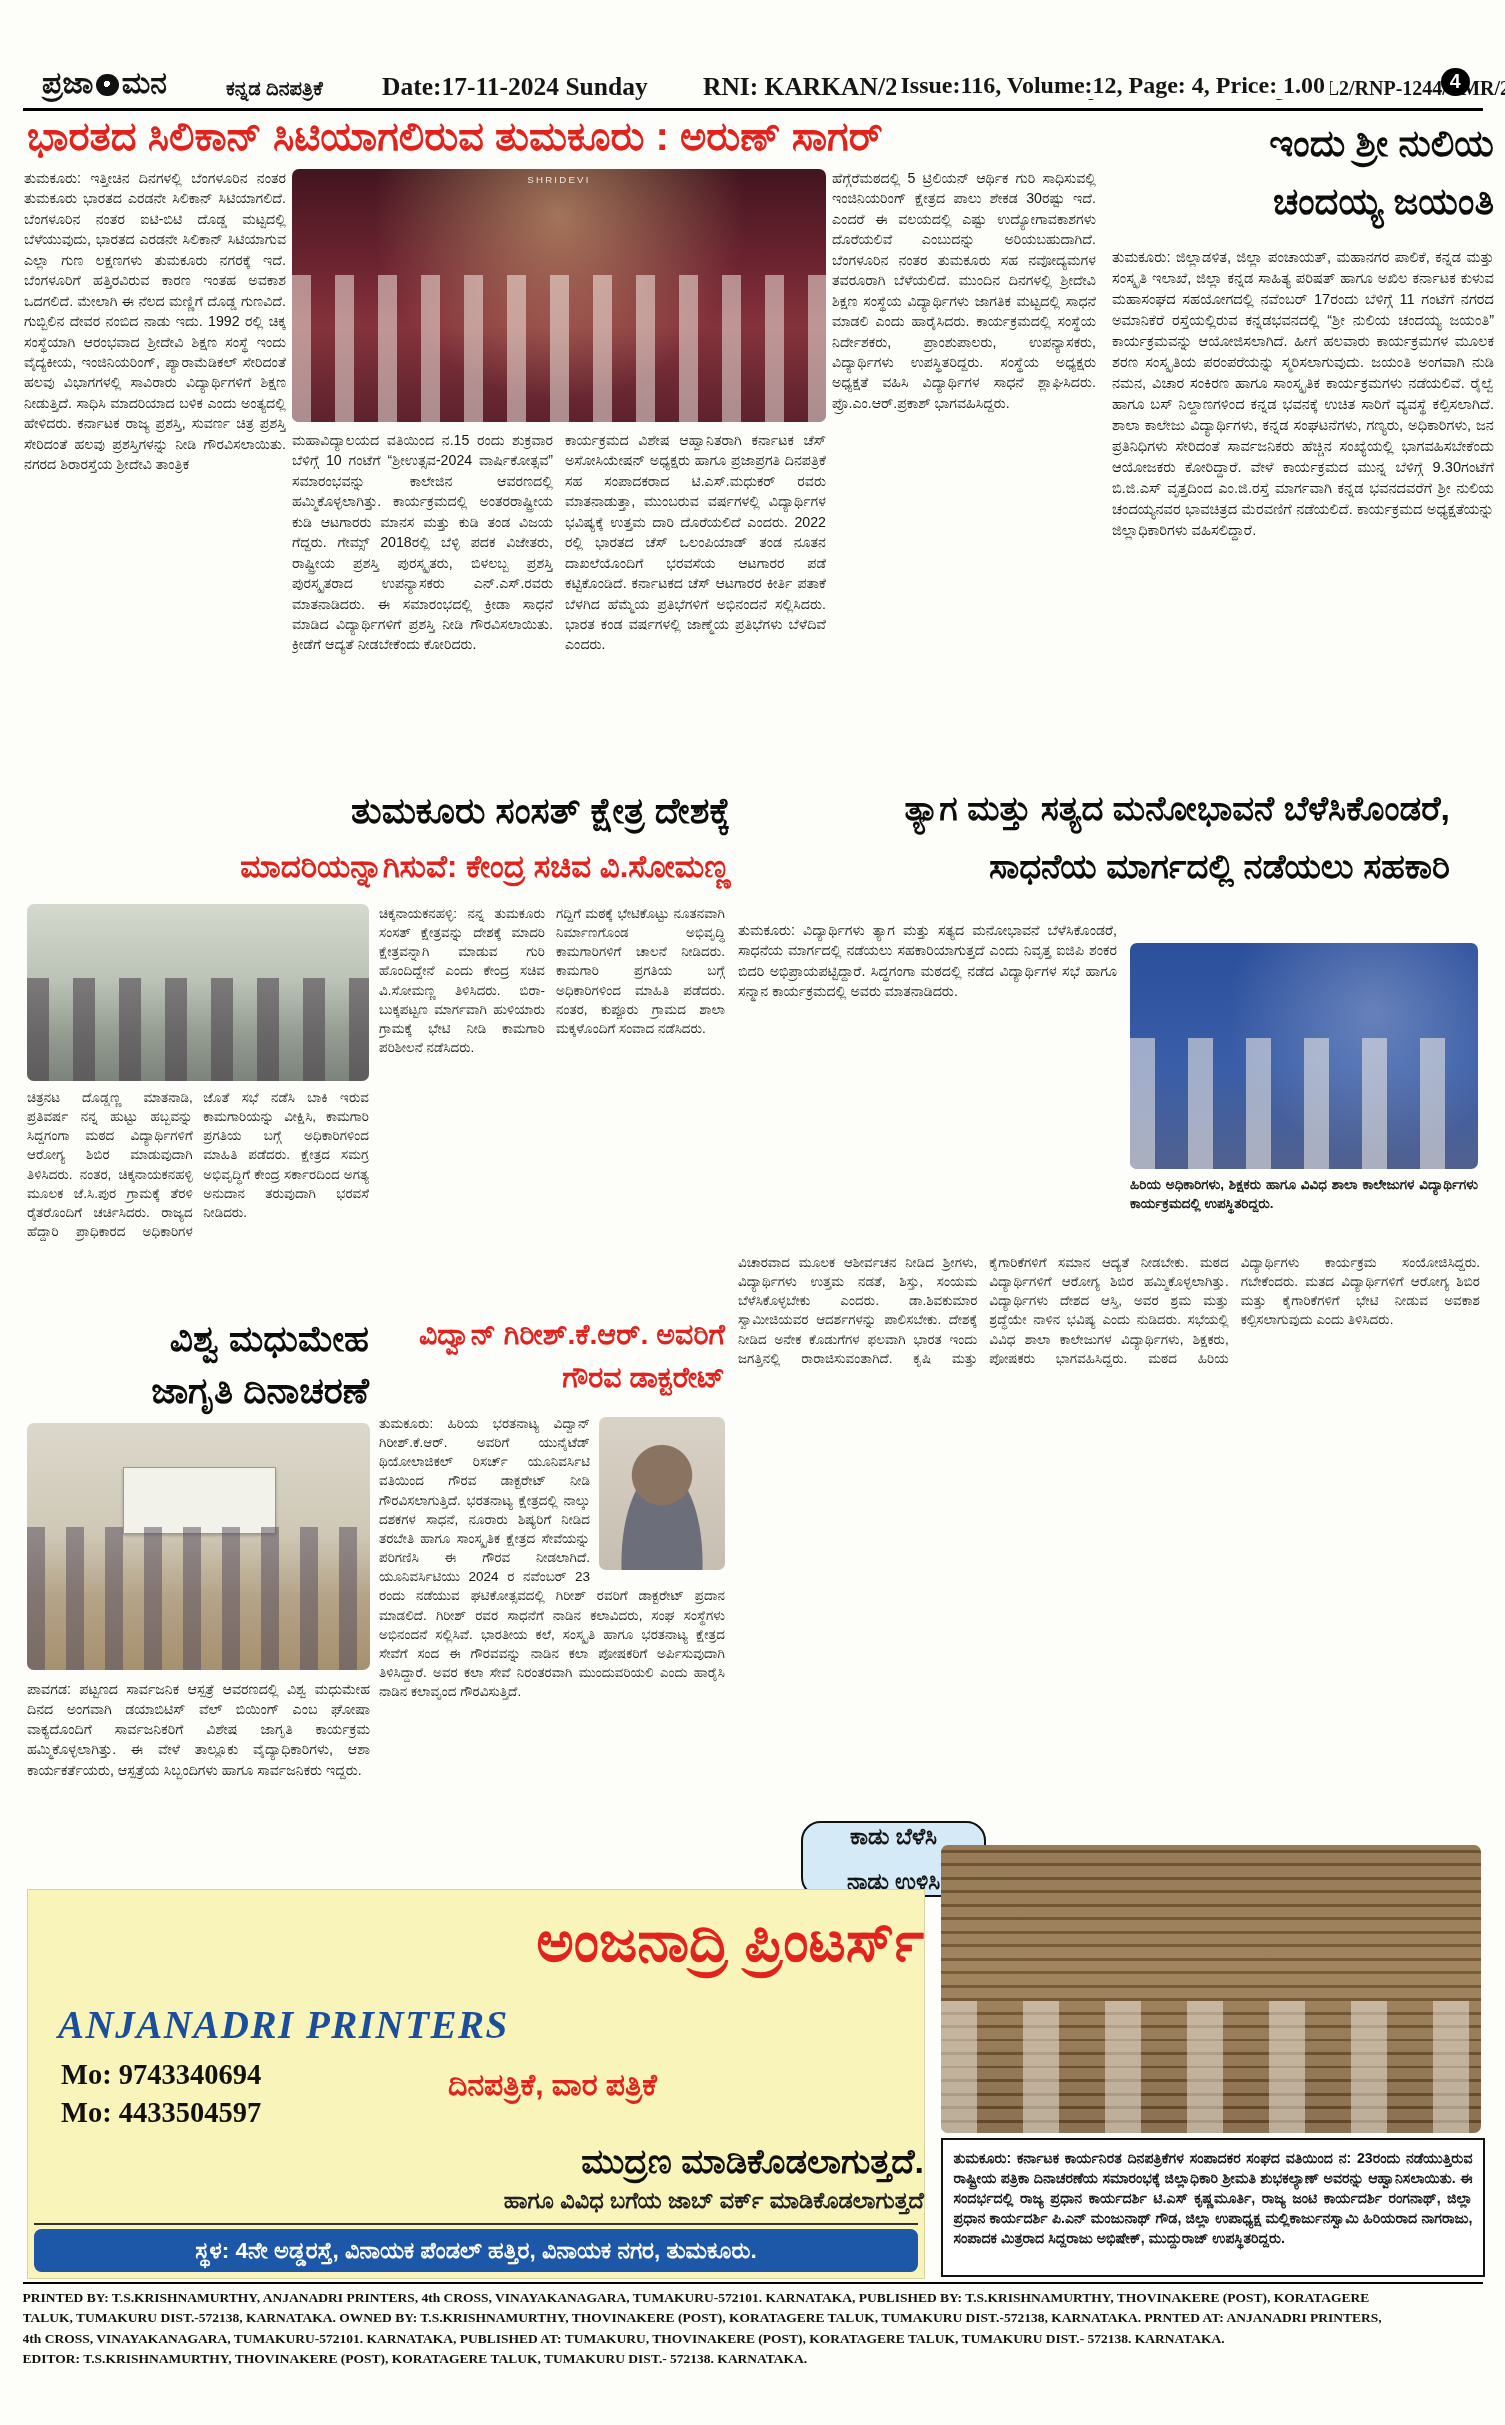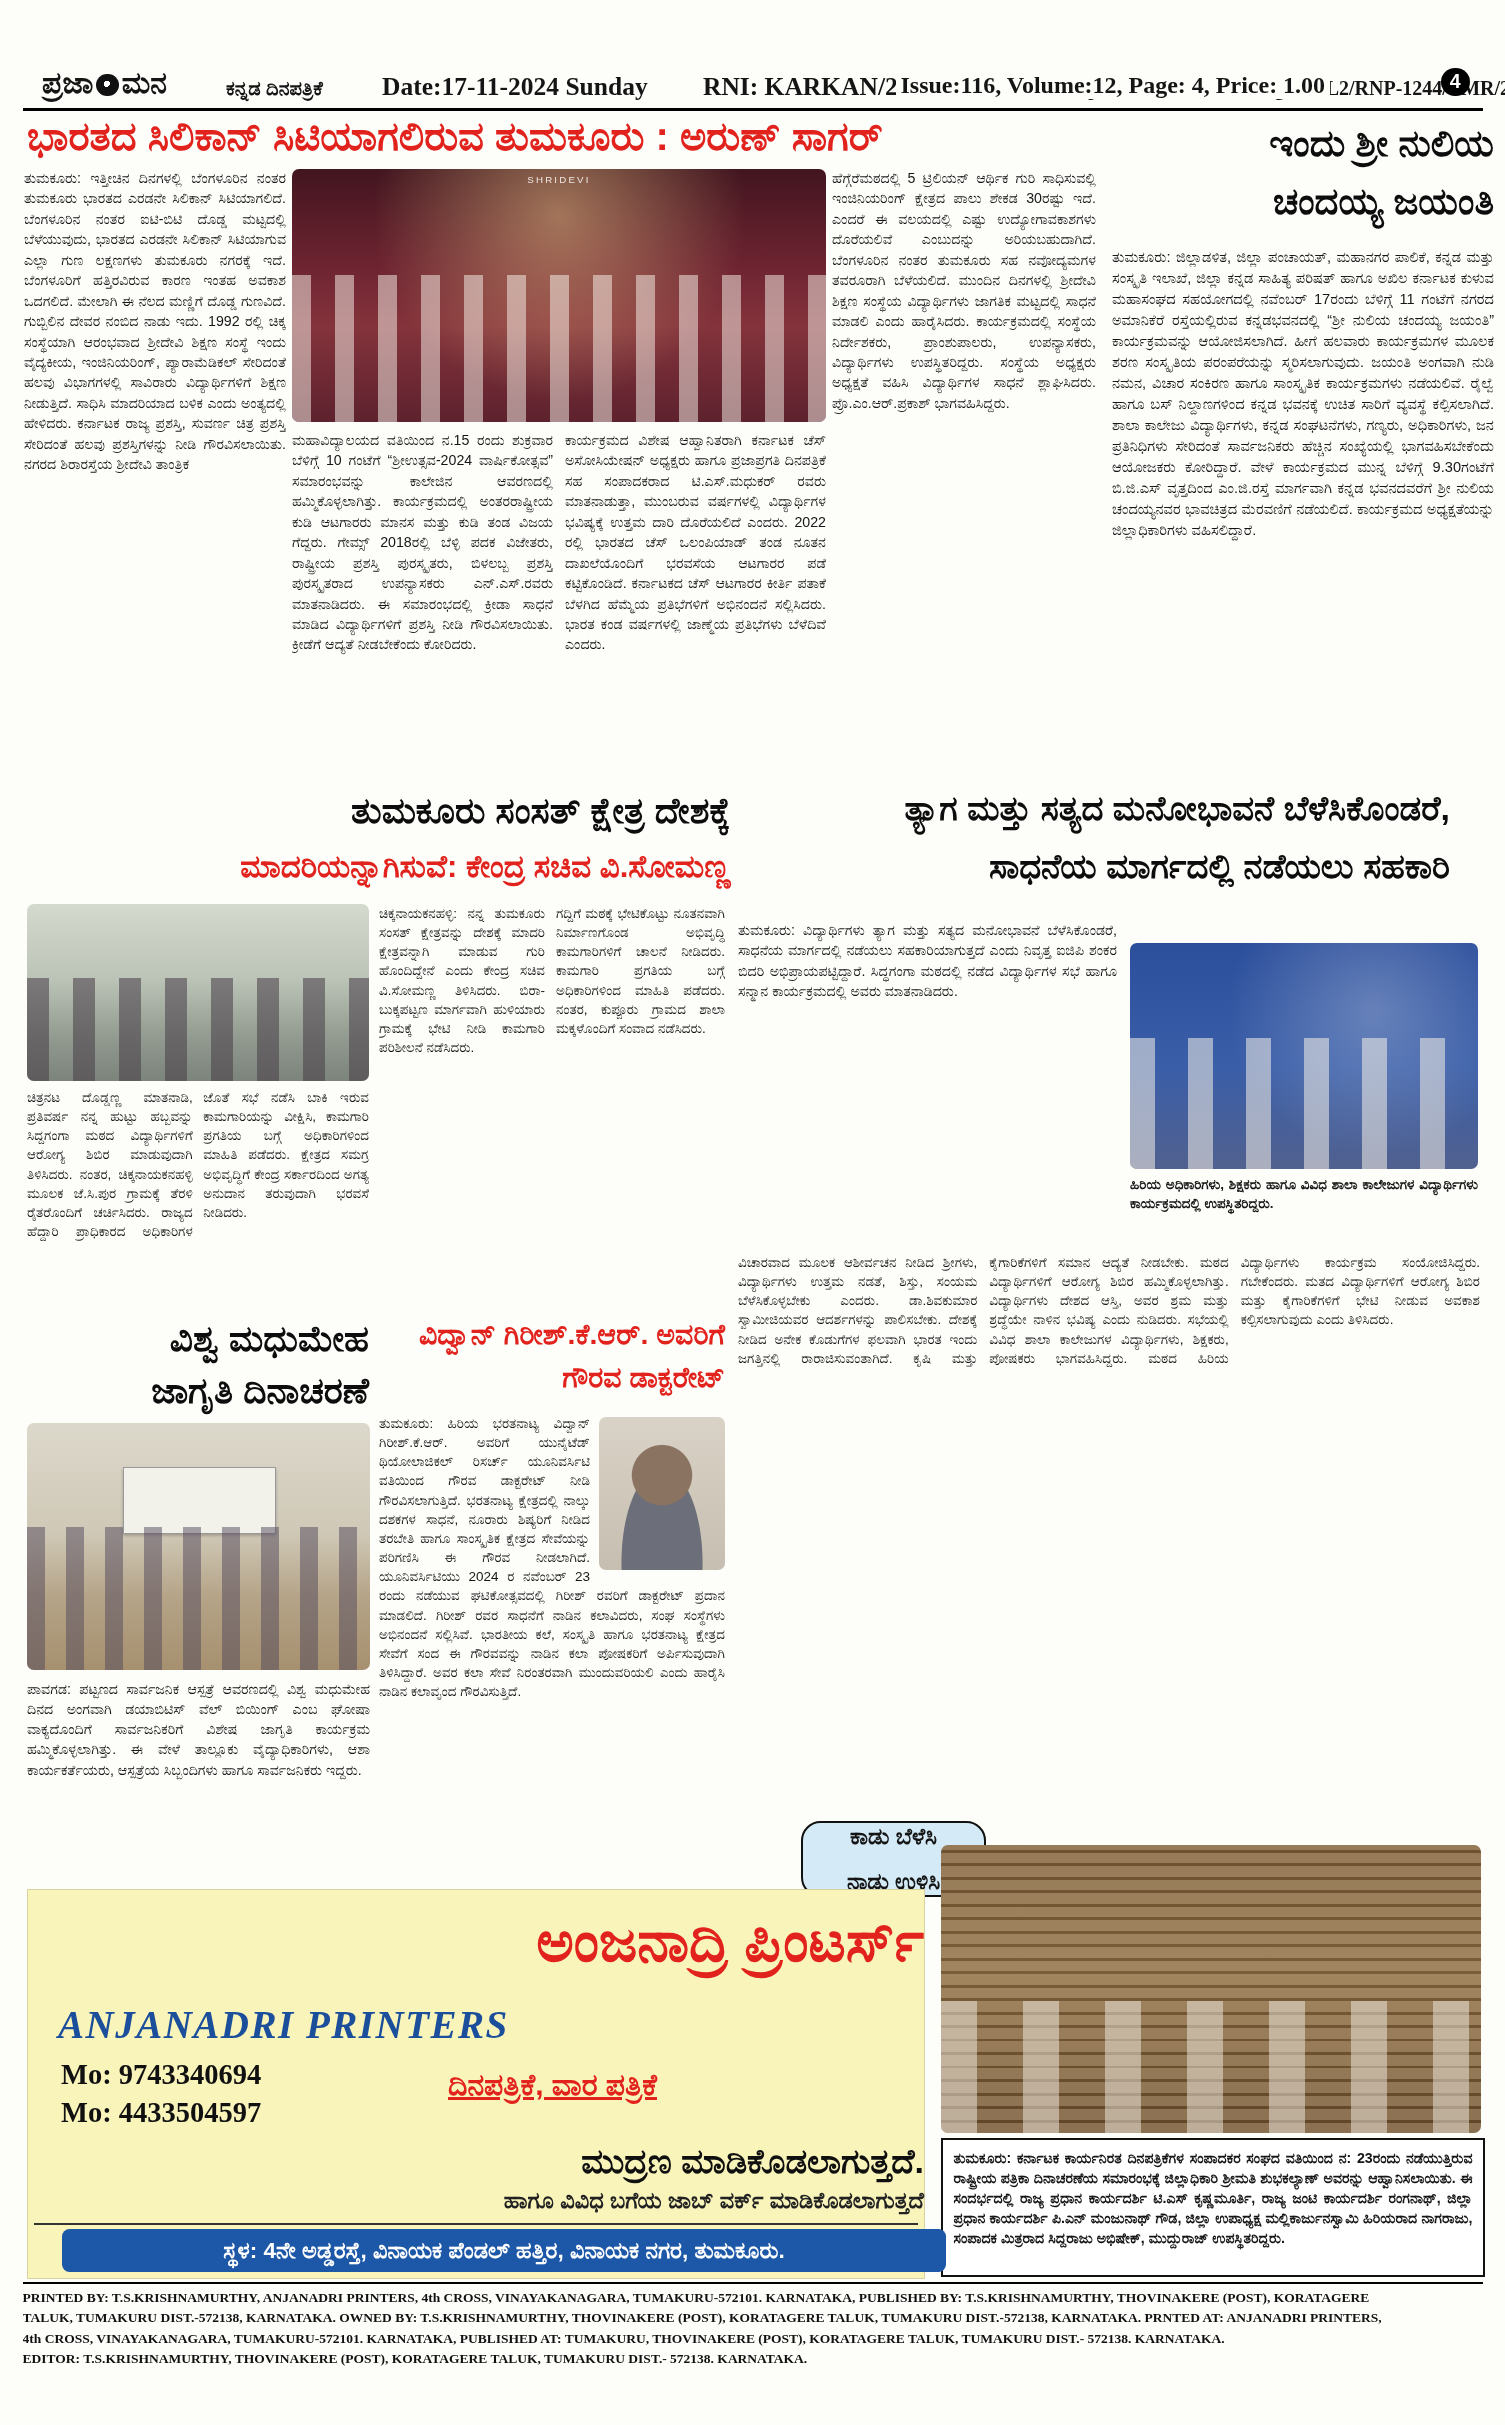--- a/index.html
+++ b/index.html
@@ -51,21 +51,21 @@
       background:radial-gradient(circle at 40% 40%, #fff 0 30%, #111 31%);}
   
   .ad-box{position:absolute;background:#f9f4ba;border:0.7px solid #d8d2a0;}
   .ad-bar{position:absolute;background:#1d58a8;border-radius:7.5px;color:#fff;display:flex;
       align-items:center;justify-content:center;}
   .blue-round-box{position:absolute;background:#d4eaf7;border:2.2px solid #111;border-radius:19.5px;
       display:flex;flex-direction:column;align-items:center;justify-content:center;gap:19px;}
   .caption-box{position:absolute;border:2.2px solid #111;background:#fff;padding:7.5px 10.5px;}
   .foot-line{font-family:"Liberation Serif", serif;font-weight:bold;font-size:13.5px;line-height:1.5;
       color:#111;white-space:nowrap;overflow:hidden;}
-  .underline-red{text-decoration:underline;}
+  .underline-red{}
 </style>
 </head>
 <body>
 
 <div class="page">
 
   <div class="abs" style="left:0;top:63px;width:1505px;height:43px;">
     <div class="mast-item" style="left:42px;top:3px;font-size:30px;font-weight:bold;">
       <span>ಪ್ರಜಾ</span><span class="emblem"></span><span>ಮನ</span>
     </div>
@@ -154,21 +154,21 @@
 
   <div class="ad-box" style="left:27px;top:1889px;width:896px;height:388px;">
     <div class="abs headline-red center" style="left:0;top:18px;width:896px;font-size:57px;">ಅಂಜನಾದ್ರಿ ಪ್ರಿಂಟರ್ಸ್</div>
     <div class="abs serif" style="left:30px;top:112px;font-size:39px;font-weight:bold;color:#1b4e9b;letter-spacing:1.5px;font-style:italic;">ANJANADRI PRINTERS</div>
     <div class="abs serif" style="left:33px;top:169px;font-size:28.5px;font-weight:bold;color:#111;">Mo: 9743340694</div>
     <div class="abs serif" style="left:33px;top:207px;font-size:28.5px;font-weight:bold;color:#111;">Mo: 4433504597</div>
     <div class="abs headline-red underline-red" style="left:420px;top:178px;font-size:30px;">ದಿನಪತ್ರಿಕೆ, ವಾರ ಪತ್ರಿಕೆ</div>
     <div class="abs center" style="left:0;top:252px;width:896px;font-size:34px;font-weight:bold;color:#101010;">ಮುದ್ರಣ ಮಾಡಿಕೊಡಲಾಗುತ್ತದೆ.</div>
     <div class="abs center" style="left:0;top:298px;width:896px;font-size:22.5px;font-weight:bold;color:#222;">ಹಾಗೂ ವಿವಿಧ ಬಗೆಯ ಜಾಬ್ ವರ್ಕ್ ಮಾಡಿಕೊಡಲಾಗುತ್ತದೆ</div>
     <div class="rule" style="left:6px;top:333px;width:884px;height:1.5px;background:#333;"></div>
-    <div class="ad-bar" style="left:6px;top:339px;width:884px;height:43px;margin-left:28px;">
+    <div class="ad-bar" style="left:6px;top:339px;width:884px;height:43px;">
       <span style="font-size:22.5px;font-weight:bold;">ಸ್ಥಳ: 4ನೇ ಅಡ್ಡರಸ್ತೆ, ವಿನಾಯಕ ಪೆಂಡಲ್ ಹತ್ತಿರ, ವಿನಾಯಕ ನಗರ, ತುಮಕೂರು.</span>
     </div>
   </div>
 
   <div class="rule" style="left:22.5px;top:2282px;width:1460px;height:2.2px;"></div>
   <div class="abs" style="left:22.5px;top:2288px;width:1460px;height:90px;">
     <div class="foot-line">PRINTED BY: T.S.KRISHNAMURTHY, ANJANADRI PRINTERS, 4th CROSS, VINAYAKANAGARA, TUMAKURU-572101. KARNATAKA, PUBLISHED BY: T.S.KRISHNAMURTHY, THOVINAKERE (POST), KORATAGERE</div>
     <div class="foot-line">TALUK, TUMAKURU DIST.-572138, KARNATAKA. OWNED BY: T.S.KRISHNAMURTHY, THOVINAKERE (POST), KORATAGERE TALUK, TUMAKURU DIST.-572138, KARNATAKA. PRNTED AT: ANJANADRI PRINTERS,</div>
     <div class="foot-line">4th CROSS, VINAYAKANAGARA, TUMAKURU-572101. KARNATAKA, PUBLISHED AT: TUMAKURU, THOVINAKERE (POST), KORATAGERE TALUK, TUMAKURU DIST.- 572138. KARNATAKA.</div>
     <div class="foot-line">EDITOR: T.S.KRISHNAMURTHY, THOVINAKERE (POST), KORATAGERE TALUK, TUMAKURU DIST.- 572138. KARNATAKA.</div>

